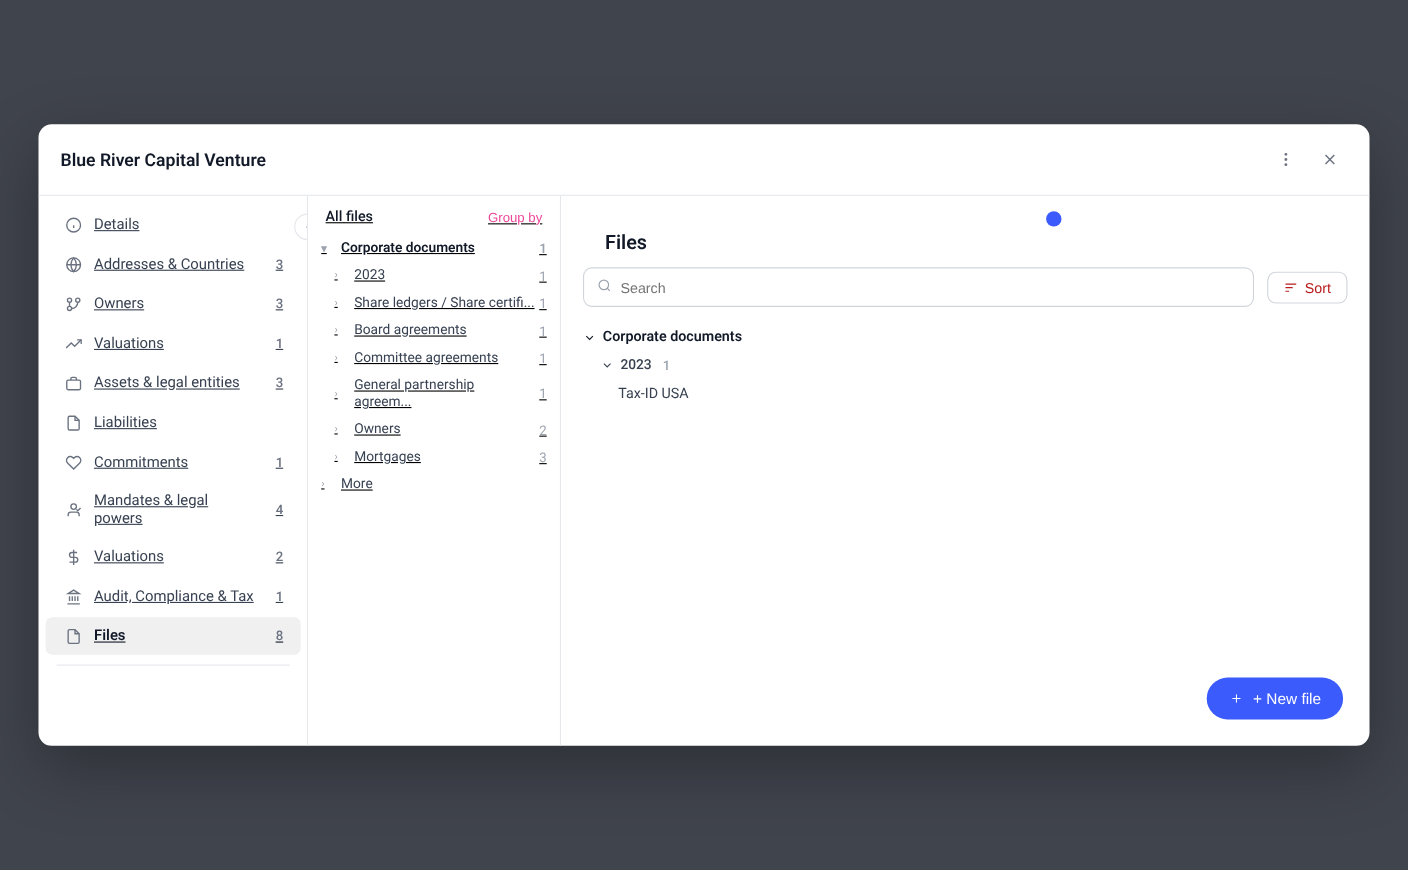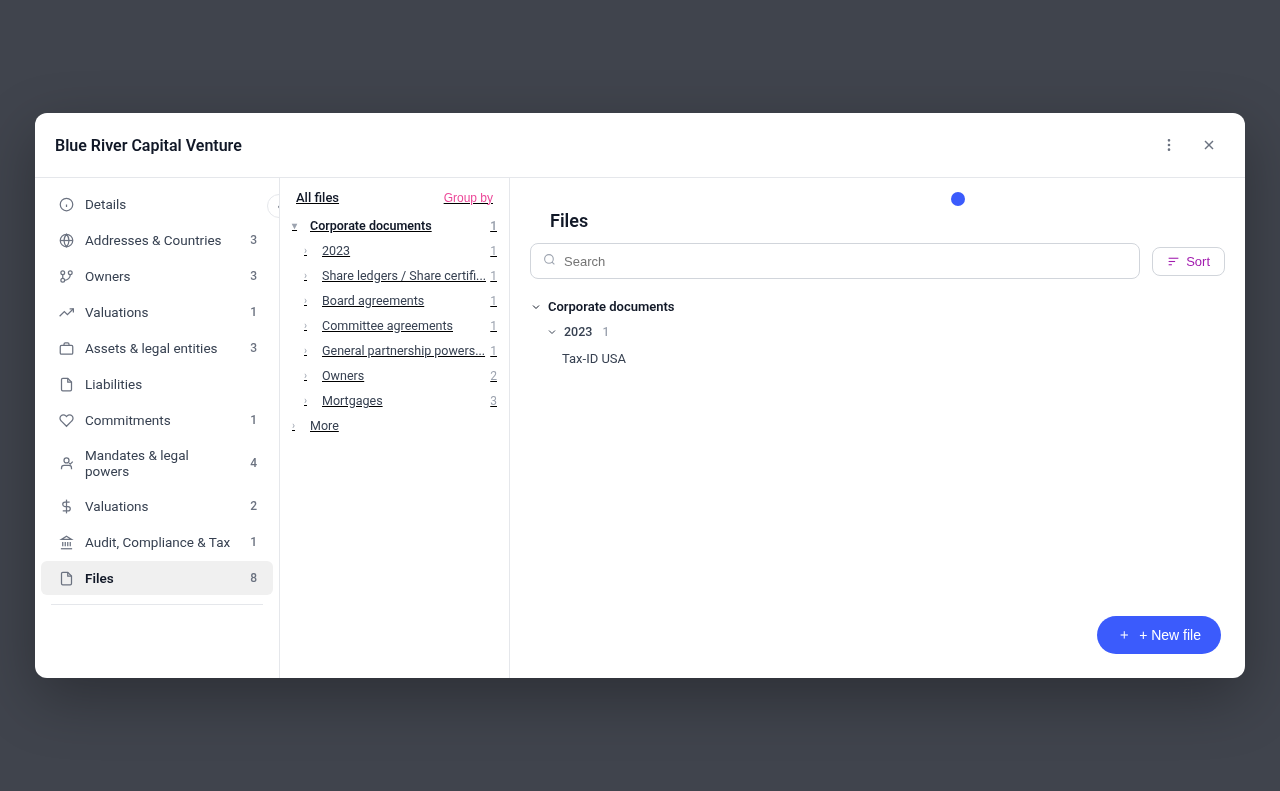--- a/index.html
+++ b/index.html
@@ -109,20 +109,21 @@
       display: flex;
       align-items: center;
       padding: 8px 16px;
       cursor: pointer;
       color: #374151;
       font-size: 13.5px;
       border-radius: 6px;
       margin: 1px 6px;
       gap: 10px;
       position: relative;
+      text-decoration: underline;
     }
     .nav-item.active {
       background: #f0f0f0;
       font-weight: 600;
       color: #111827;
     }
 
     .nav-item-icon {
       width: 18px;
       height: 18px;
@@ -262,21 +263,21 @@
     .sort-btn {
       display: flex;
       align-items: center;
       gap: 6px;
       padding: 6px 14px;
       border: 1px solid #d1d5db;
       border-radius: 8px;
       background: #fff;
       cursor: pointer;
       font-size: 13px;
-      color: #a21caf;
+      color: #b91c1c;
       font-weight: 500;
     }
 
     .file-tree {
       flex: 1;
       overflow-y: auto;
     }
 
     .file-section-header {
       display: flex;
@@ -544,21 +545,21 @@
         </div>
 
         <div class="tree-item tree-indent-1">
           <span class="tree-chevron">›</span>
           <span class="tree-label">Committee agreements</span>
           <span class="tree-count">1</span>
         </div>
 
         <div class="tree-item tree-indent-1">
           <span class="tree-chevron">›</span>
-          <span class="tree-label">General partnership powers...</span>
+          <span class="tree-label">General partnership agreem...</span>
           <span class="tree-count">1</span>
         </div>
 
         <div class="tree-item tree-indent-1">
           <span class="tree-chevron">›</span>
           <span class="tree-label">Owners</span>
           <span class="tree-count">2</span>
         </div>
 
         <div class="tree-item tree-indent-1">

